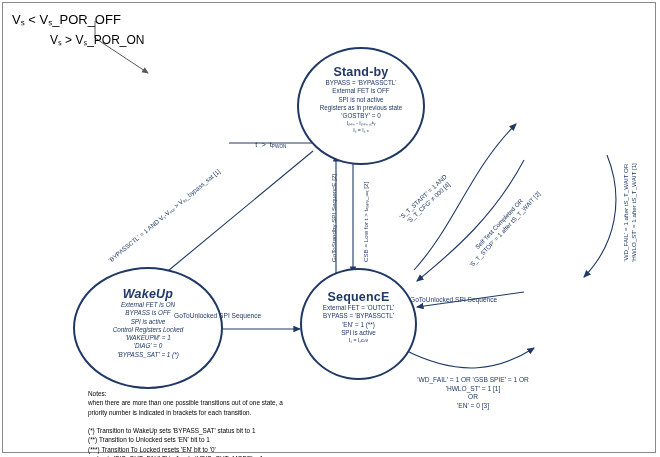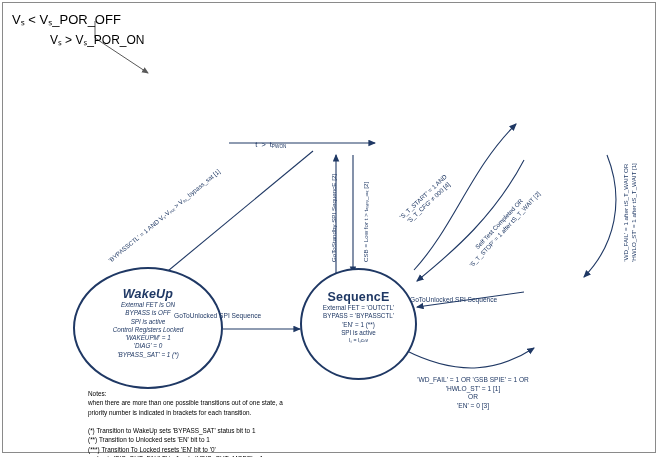--- a/index.html
+++ b/index.html
@@ -97,20 +97,30 @@
     <path d="M607,155 C625,200 615,245 584,277" stroke="#1f3864" stroke-width="1.1" fill="none" marker-end="url(#ah)"></path>
 
     <path d="M223,329 L300,329" stroke="#1f3864" stroke-width="1.1" fill="none" marker-end="url(#ah)"></path>
 
     <path d="M524,292 L417,307" stroke="#1f3864" stroke-width="1.1" fill="none" marker-end="url(#ah)"></path>
 
     <path d="M405,350 C460,378 500,370 534,348" stroke="#1f3864" stroke-width="1.1" fill="none" marker-end="url(#ah)"></path>
   </svg>
 
 
+  <div class="state" style="left:297px;top:47px;width:128px;height:118px;padding-top:16px;">
+    <div class="title">Stand-by</div>
+    <div class="body">BYPASS = 'BYPASSCTL'
+External FET is OFF
+SPI is not active
+Registers as in previous state
+'GOSTBY' = 0</div>
+    <div class="body" style="font-size:5.2px;">Iₛᵤₘ - Iₛᵤₘ ₛₜᵇᵧ</div>
+    <div class="body" style="font-size:5.2px;">Iₛ = Iₛ ₒ</div>
+  </div>
 
 
   <div class="state" style="left:73px;top:267px;width:150px;height:122px;padding-top:18px;font-style:italic;">
     <div class="title">WakeUp</div>
     <div class="body">External FET is ON
 BYPASS is OFF
 SPI is active
 Control Registers Locked
 'WAKEUPM' = 1
 'DIAG' = 0

